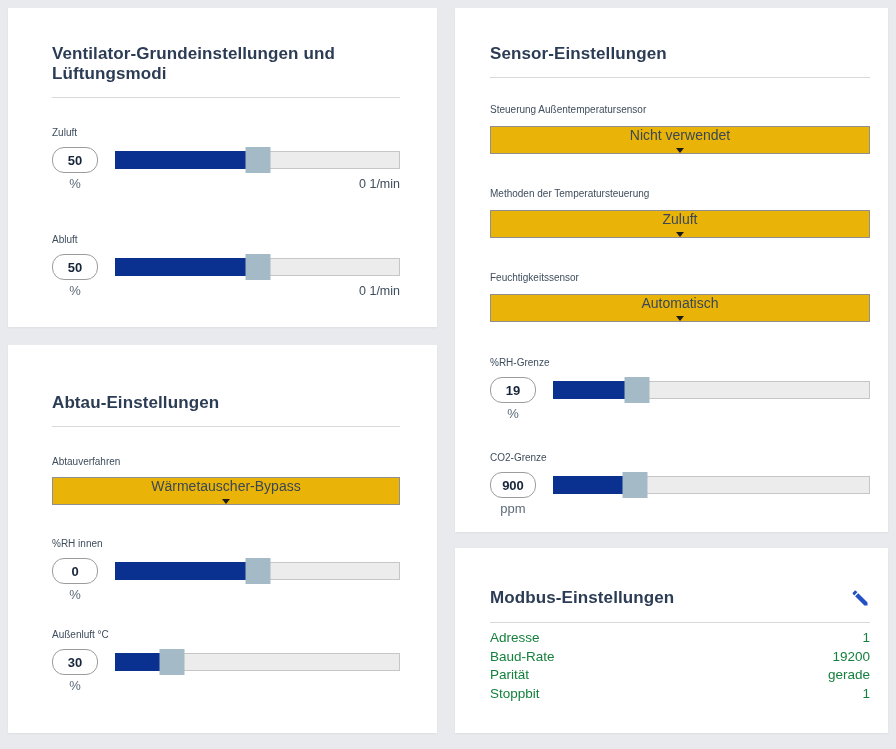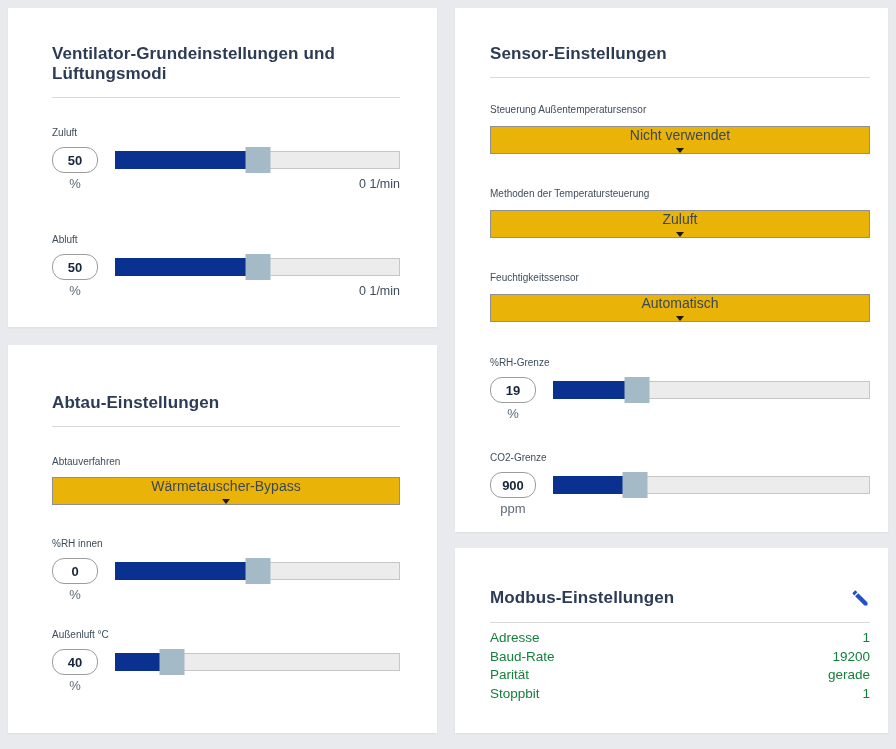--- a/index.html
+++ b/index.html
@@ -151,21 +151,21 @@
           </div>
           <div class="handle"></div>
         </div>
       </div>
       <div class="unit-row">
         <span class="unit">%</span>
       </div>
 
       <div class="field-label mt24">Außenluft °C</div>
       <div class="slider-row">
-        <div class="num-input">40</div>
+        <div class="num-input">30</div>
         <div class="track-wrap" style="--p: 20%;">
           <div class="track">
             <div class="fill"></div>
           </div>
           <div class="handle"></div>
         </div>
       </div>
       <div class="unit-row">
         <span class="unit">%</span>
       </div>

